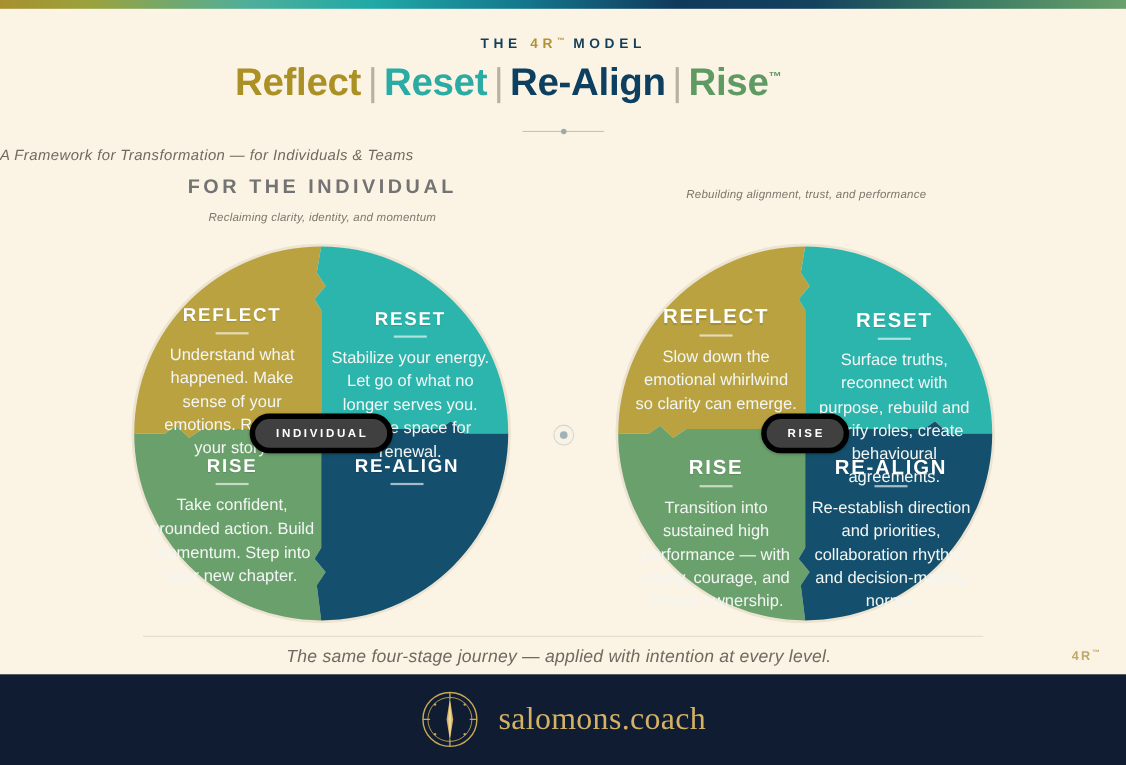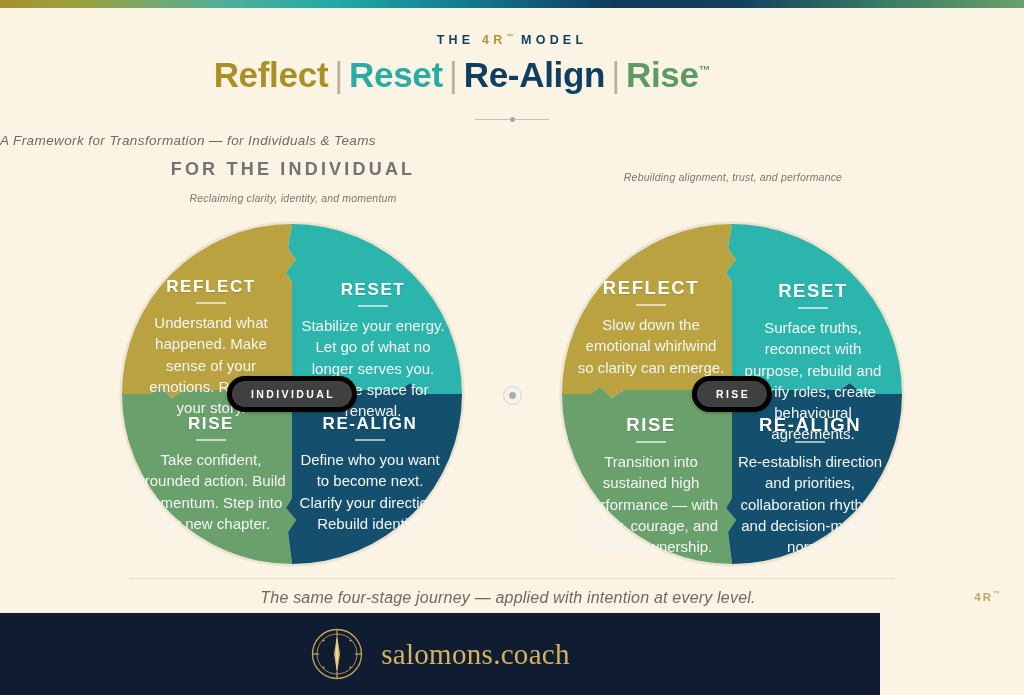--- a/index.html
+++ b/index.html
@@ -118,21 +118,21 @@
     font-size:16px; font-style:italic; color:#6f6a60; letter-spacing:.2px;
   }
   .mark4r{
     position:absolute; right:24px; top:590px;
     font-size:11.5px; font-weight:bold; letter-spacing:2px; color:#bfa968;
   }
   .mark4r .tm{ font-size:7px; vertical-align:super; letter-spacing:0; }
 
   
   .footer{
-    position:absolute; left:0; bottom:0; width:880px; height:82px;
+    position:absolute; left:0; bottom:0; width:1024px; height:82px;
     background:#101c31; display:flex; align-items:center; justify-content:center;
   }
   .brand{ display:flex; align-items:center; gap:17px; }
   .brand .name{
     font-family:"Liberation Serif", serif; font-size:29px; color:#d5b263;
     letter-spacing:.3px;
   }
   .brand .name .dot{ color:#d5b263; }
 </style>
 </head>
@@ -183,21 +183,20 @@
     <div class="qd">Stabilize your energy. Let go of what no longer serves you. Create space for renewal.</div>
   </div>
   <div class="qtext q-bl">
     <div class="qt">RISE</div>
     <div class="qline"></div>
     <div class="qd">Take confident, grounded action. Build momentum. Step into your new chapter.</div>
   </div>
   <div class="qtext q-br">
     <div class="qt">RE-ALIGN</div>
     <div class="qline"></div>
-    <div class="qd">Define who you want to become next. Clarify your direction. Rebuild identity.</div>
   </div>
 
   <div class="pill">INDIVIDUAL</div>
 </div>
 
 <div class="wheel" id="wheel-right">
   <svg viewBox="0 0 344 344" xmlns="http://www.w3.org/2000/svg">
     <circle cx="172" cy="172" r="170" fill="none" stroke="#ece3d1" stroke-width="5"></circle>
     <path d="M172 2 A170 170 0 0 0 2 172 L30 172 L40 165 L52 176 L64 168 L172 168 L172 60 L166 50 L176 38 L168 26 Z" fill="#b9a23f"></path>
     <path d="M172 2 L168 26 L176 38 L166 50 L172 60 L172 168 L280 168 L290 161 L302 172 L342 172 A170 170 0 0 0 172 2 Z" fill="#2cb5ac"></path>

